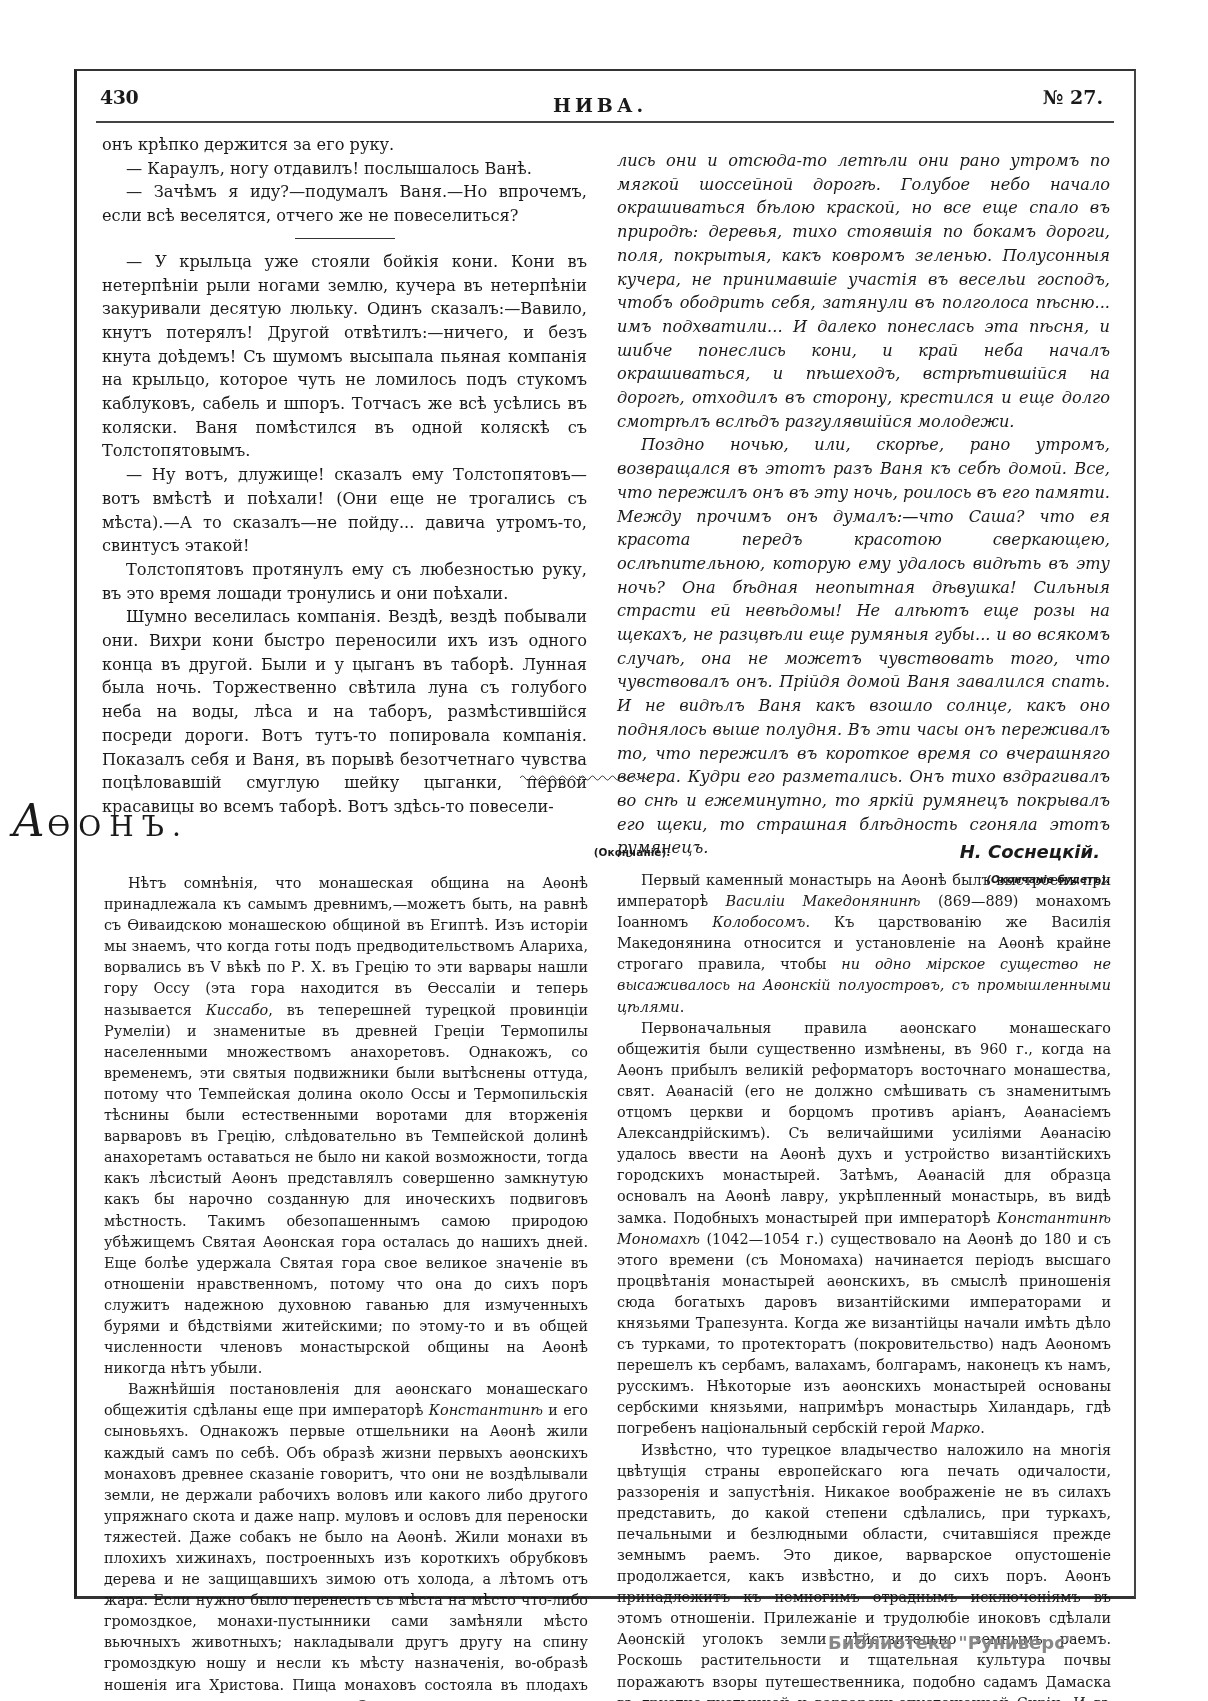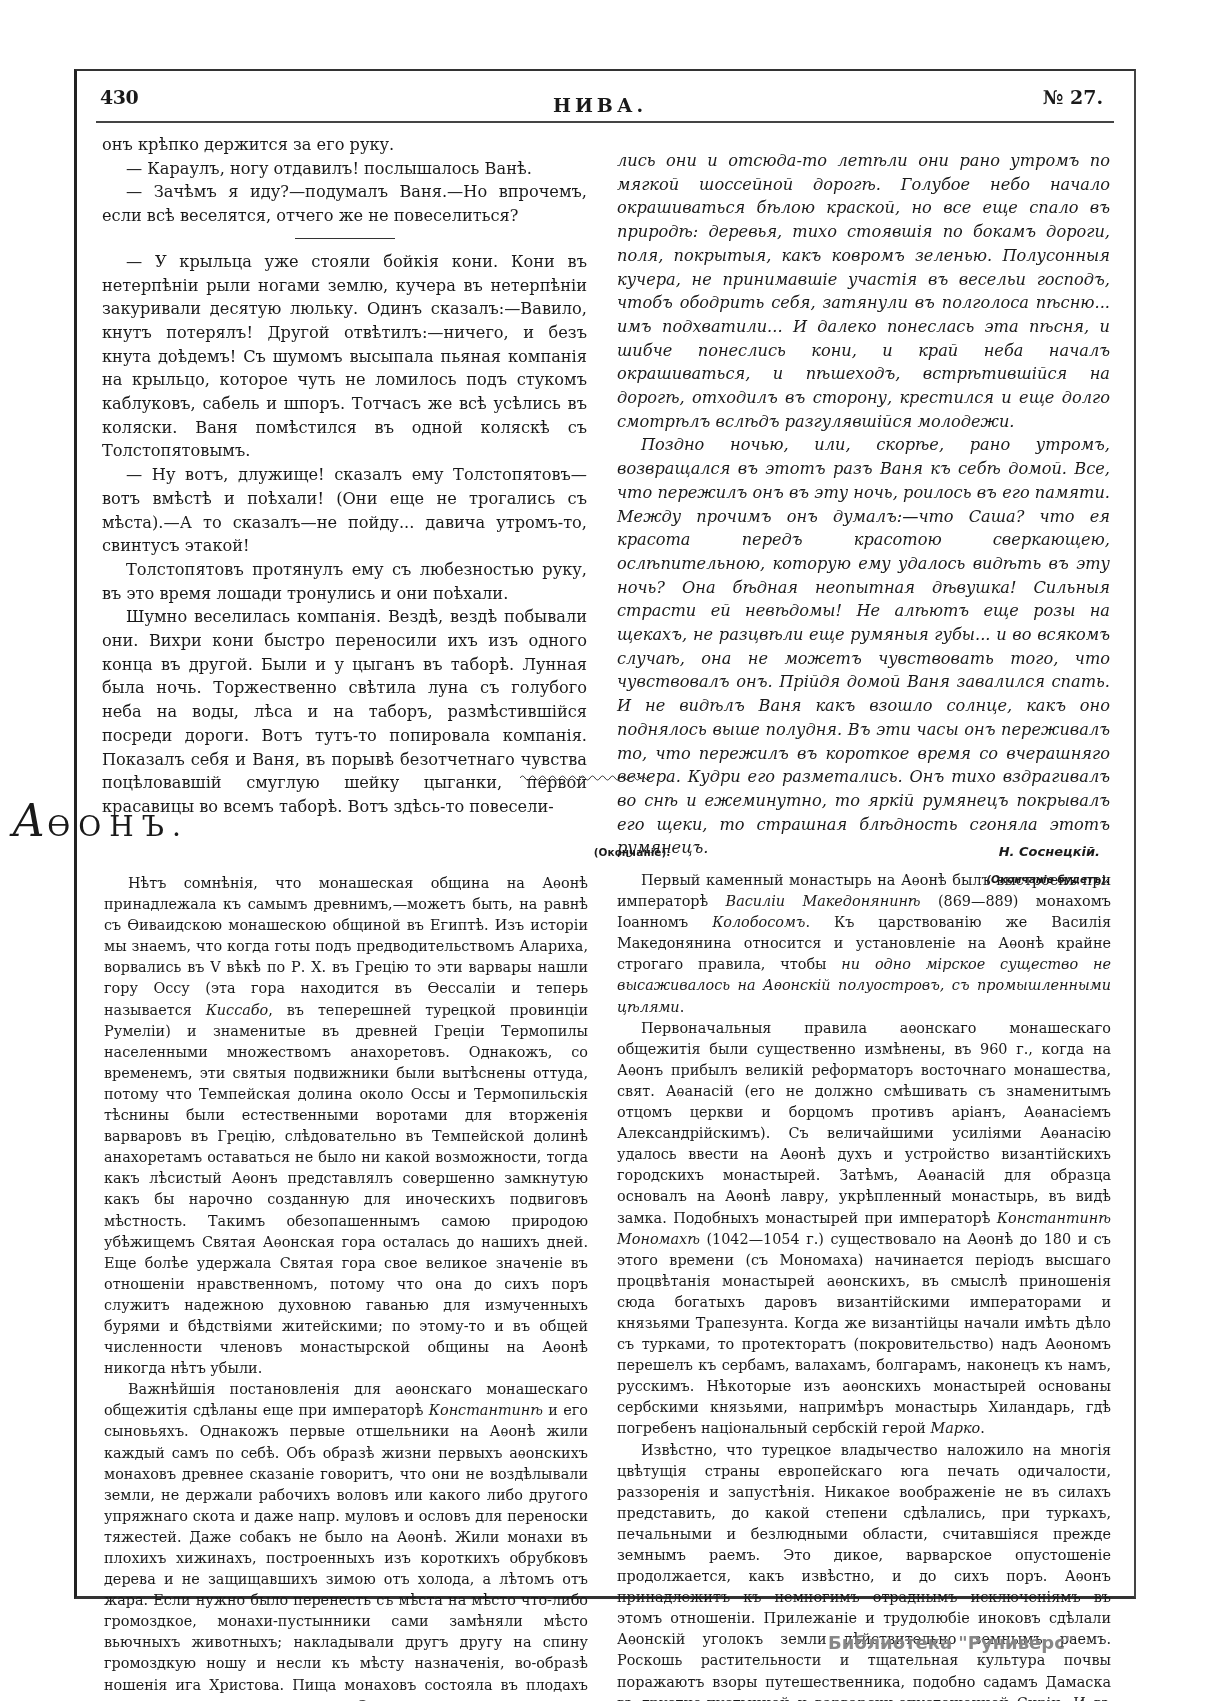--- a/index.html
+++ b/index.html
@@ -14,21 +14,21 @@
   .header .issue { position: absolute; right: -3px; top: 0; font-size: 19px; font-weight: bold; }
   .header-rule { position: absolute; left: 96px; top: 121px; width: 1018px; height: 2px; background: #444; }
   .col { position: absolute; font-size: 16.2px; line-height: 23.7px; text-align: justify; }
   .col p { margin: 0; text-indent: 24px; }
   .col p.noindent { text-indent: 0; }
   .colA { left: 102px; top: 133px; width: 485px; }
   .colB { left: 617px; top: 149px; width: 493px; font-style: italic; }
   .colC { left: 104px; top: 873px; width: 484px; font-size: 14.4px; line-height: 21.1px; }
   .colD { left: 617px; top: 870px; width: 494px; font-size: 14.4px; line-height: 21.1px; }
   .sep-short { width: 100px; height: 1px; background: #333; margin: 10px auto 11px auto; }
-  .signature { text-align: right; font-family: "DejaVu Sans", sans-serif; font-weight: bold; font-size: 13px; margin-top: -20px; padding-right: 10px; }
+  .signature { text-align: right; font-family: "DejaVu Sans", sans-serif; font-weight: bold; font-size: 18px; margin-top: -20px; padding-right: 10px; }
   .tobe { text-align: right; font-family: "DejaVu Sans", sans-serif; font-weight: bold; font-size: 10.5px; margin-top: 4px; }
   .wavy { position: absolute; left: 520px; top: 774px; width: 130px; height: 8px; }
   .art-title { position: absolute; left: 12px; width: 1208px; top: 795px; text-align: left; font-size: 28px; letter-spacing: 8px; font-family: "DejaVu Serif", serif; }
   .art-title .big-a { font-size: 44px; font-style: italic; letter-spacing: 2px; }
   .art-sub { position: absolute; left: 0; width: 1208px; top: 846px; text-align: center; font-family: "DejaVu Sans", sans-serif; font-weight: bold; font-size: 10.5px; padding-left: 28px; }
   .col i { }
   .watermark { position: absolute; left: 828px; top: 1632px; font-family: "DejaVu Sans", sans-serif; font-weight: bold; font-size: 18px; color: #888; }
 </style>
 </head>
 <body>

